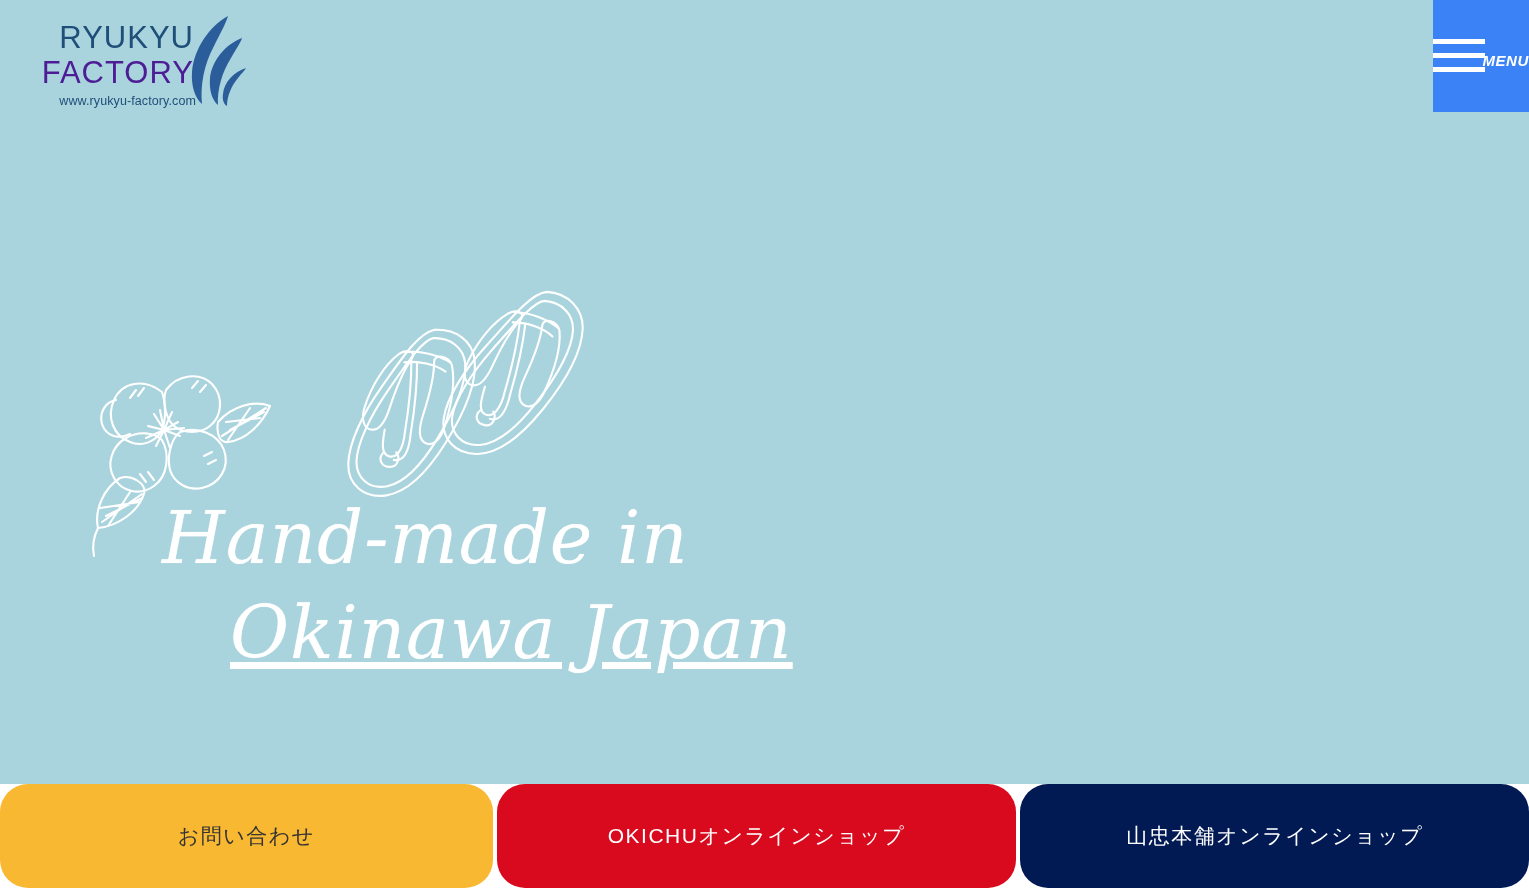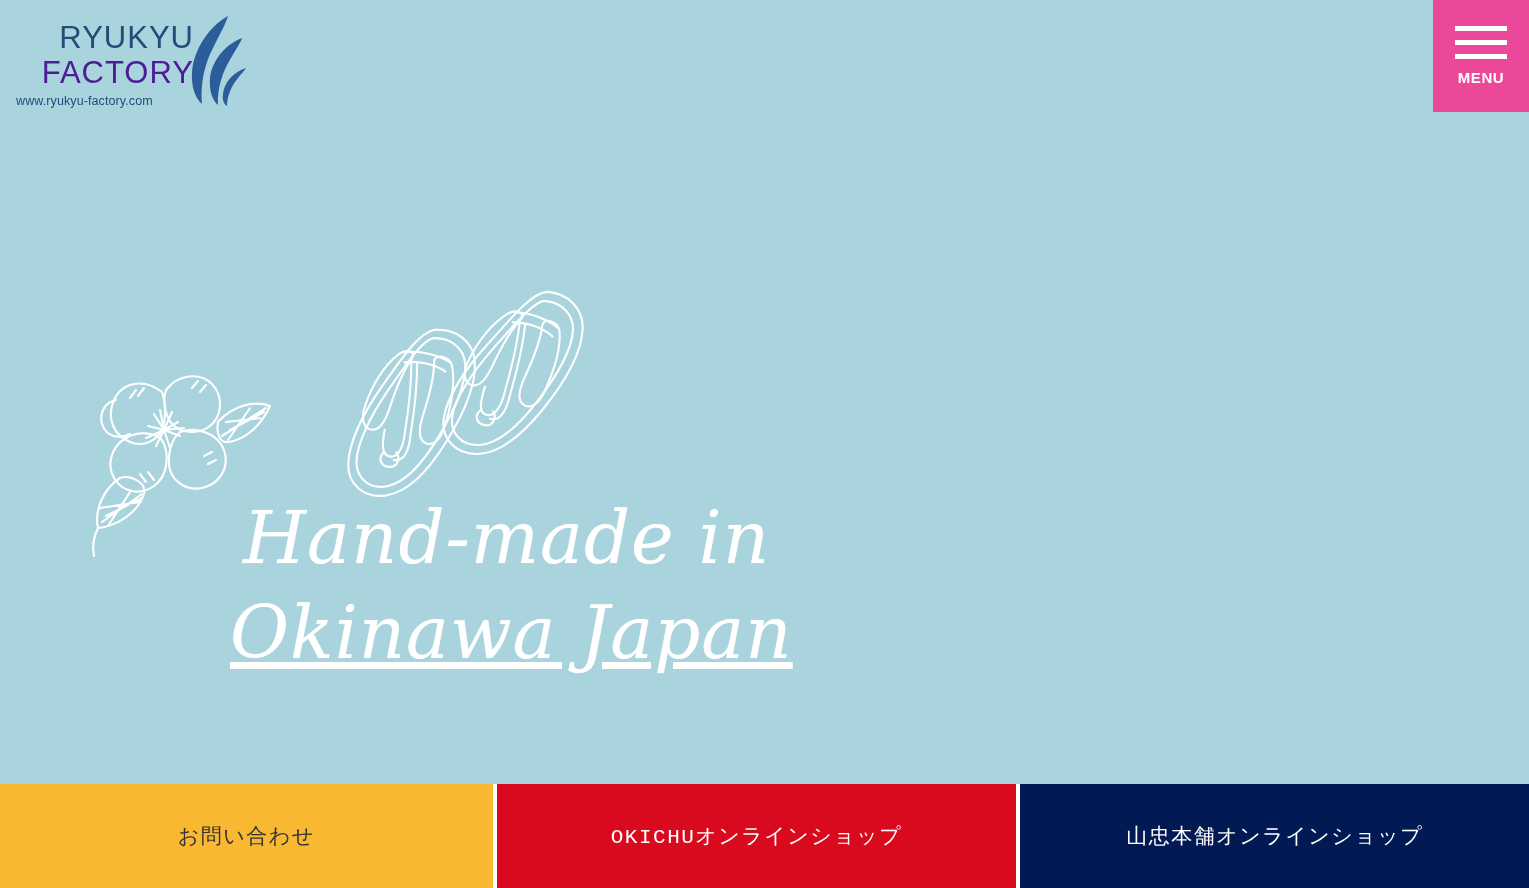--- a/index.html
+++ b/index.html
@@ -42,38 +42,39 @@
     color:#4c1d95;
     margin-top:4px;
     padding-right:2px;
   }
   .logo-url {
     display:block;
     font-size:12.5px;
     color:#1f4e79;
     letter-spacing:0.1px;
     margin-top:7px;
-    text-align:left;
+    text-align:right;
   }
   .logo-mark {
     position:absolute; left:168px; top:4px;
     width:64px; height:92px;
   }
 
   
   .menu-btn {
     position:absolute;
     right:0; top:0;
     width:96px; height:112px;
-    background:#ec4899;
+    background:#3b82f6;
     cursor:pointer;
     display:flex;
-    flex-direction:column;
+    flex-direction:row;
     align-items:center;
     justify-content:center;
+    font-style:italic;
   }
   .hamburger { width:52px; height:34px; position:relative; }
   .hamburger span {
     position:absolute; left:0;
     display:block; width:52px; height:5px;
     background:#ffffff;
   }
   .hamburger span:nth-child(1){ top:0; }
   .hamburger span:nth-child(2){ top:14px; }
   .hamburger span:nth-child(3){ top:28px; }
@@ -94,21 +95,20 @@
   }
   .hero-title {
     position:absolute;
     left:150px; top:498px;
     width:620px;
     color:#ffffff;
     font-family:"DejaVu Serif", serif;
     font-style:italic;
     line-height:1.12;
     text-shadow:0 0 1px rgba(255,255,255,0.5);
-    text-align:right;
   }
   .hero-line {
     display:block;
     font-size:72px;
     font-weight:400;
     letter-spacing:1px;
     white-space:nowrap;
   }
   .hero-line.l1 { padding-left:12px; }
   .hero-line.l2 { padding-left:80px; margin-top:14px;text-decoration:underline; }
@@ -122,32 +122,32 @@
     background:#ffffff;
   }
   .bar-btn {
     height:104px;
     display:flex;
     align-items:center;
     justify-content:center;
     cursor:pointer;
     font-size:21px;
     letter-spacing:1.5px;
+    border-radius:28px;
   }
   .bar-btn.contact {
     width:494px;
     background:#f9b832;
     color:#333333;
   }
   .bar-btn.okichu {
     width:521px;
     background:#da0a1e;
     color:#ffffff;
     margin-left:4px;
-    font-family:Liberation Mono, monospace;
   }
   .bar-btn.yamachu {
     width:510px;
     background:#011a54;
     color:#ffffff;
     margin-left:4px;
   }
 </style>
 </head>
 <body>

